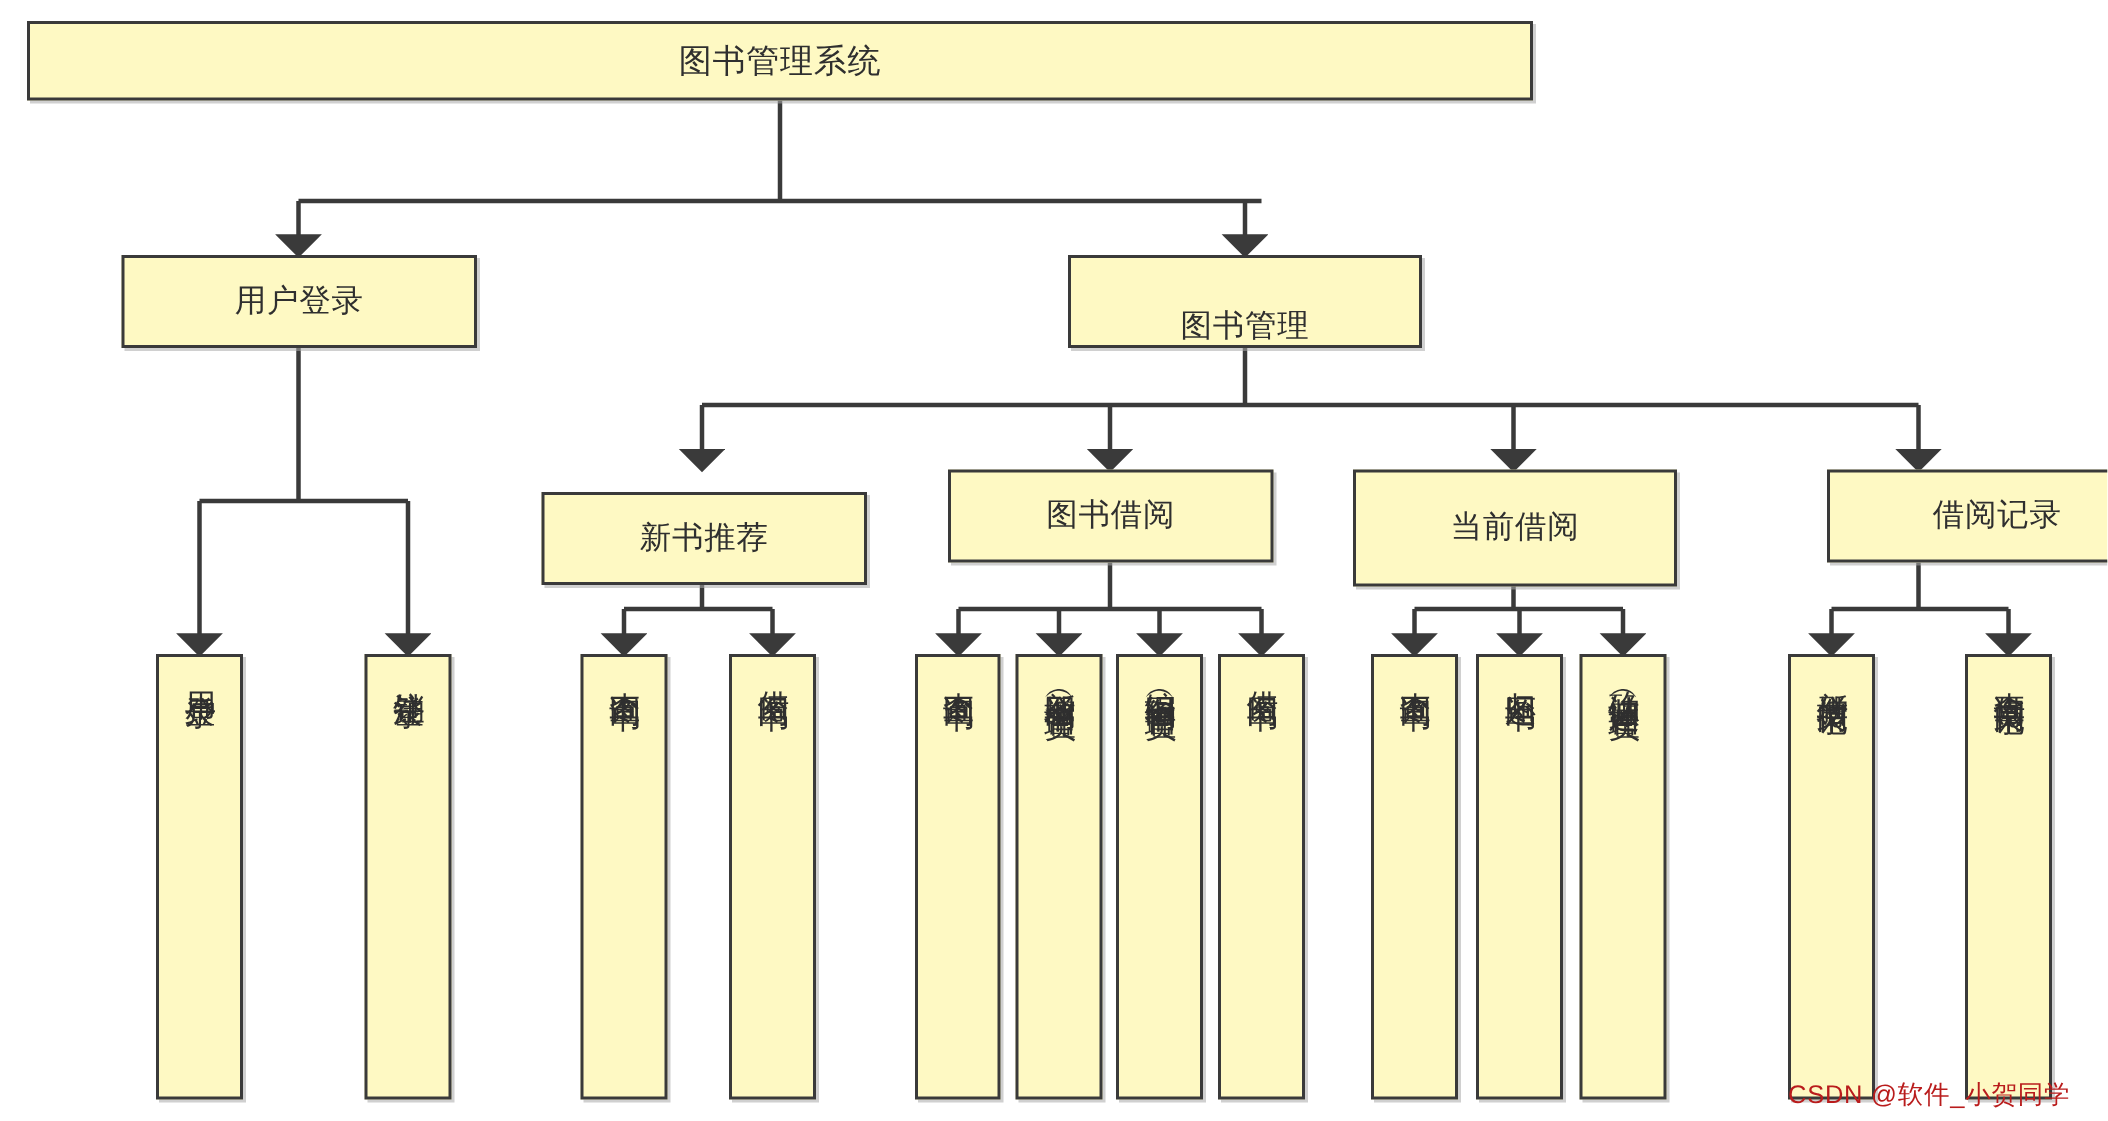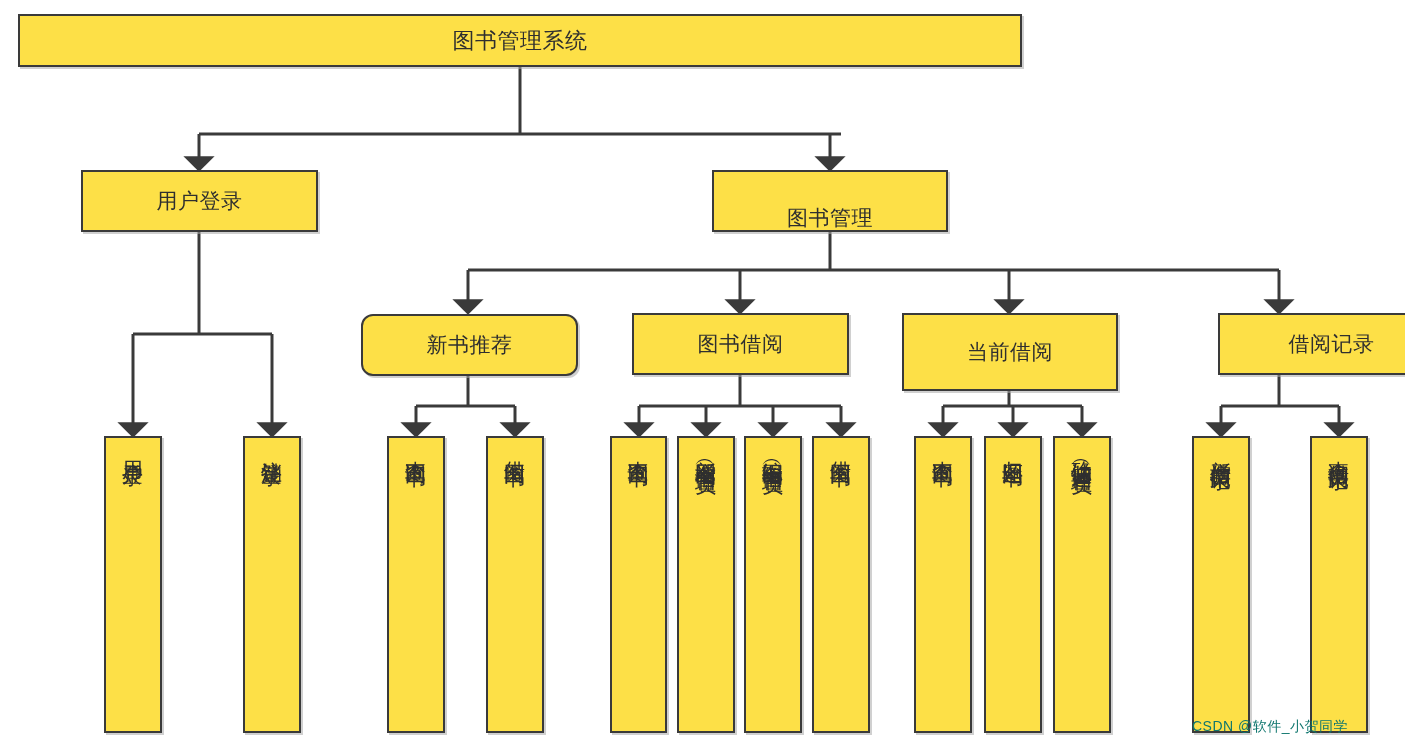--- a/index.html
+++ b/index.html
@@ -21,21 +21,21 @@
     position: absolute;
     left: 0;
     top: 0;
     width: 1405px;
     height: 747px;
   }
   .node {
     position: absolute;
     box-sizing: border-box;
     border: 2px solid #3a3a3a;
-    background: #fde047;
+    background: #fef9c3;
     box-shadow: 2px 2px 0 rgba(170,170,170,0.55);
     display: flex;
     align-items: center;
     justify-content: center;
     color: #2b2b2b;
     z-index: 2;
   }
   .node .label {
     font-size: 21px;
     line-height: 1.15;
@@ -51,22 +51,22 @@
     writing-mode: vertical-rl;
     text-orientation: upright;
     font-size: 21px;
     line-height: 1.2;
     letter-spacing: 2px;
     white-space: nowrap;
   }
   .node.root .label { font-size: 22px; }
   .watermark {
     position: absolute;
-    font-size: 14px;
-    color: #0f766e;
+    font-size: 17px;
+    color: #b91c1c;
     white-space: nowrap;
     z-index: 3;
     letter-spacing: 0.5px;
   }
 </style>
 </head>
 <body>
 
 <div id="canvas">
 
@@ -124,21 +124,21 @@
     <span class="label">图书管理系统</span>
   </div>
 
   <div class="node" style="left:81px; top:170px; width:237px; height:62px;">
     <span class="label">用户登录</span>
   </div>
   <div class="node" style="left:712px; top:170px; width:236px; height:62px;align-items:flex-end;">
     <span class="label">图书管理</span>
   </div>
 
-  <div class="node" style="left:361px; top:314px; width:217px; height:62px;border-radius:12px;">
+  <div class="node" style="left:361px; top:328px; width:217px; height:62px;">
     <span class="label">新书推荐</span>
   </div>
   <div class="node" style="left:632px; top:313px; width:217px; height:62px;">
     <span class="label">图书借阅</span>
   </div>
   <div class="node" style="left:902px; top:313px; width:216px; height:78px;">
     <span class="label">当前借阅</span>
   </div>
   <div class="node" style="left:1218px; top:313px; width:217px; height:62px;padding-left:10px;">
     <span class="label">借阅记录</span>

